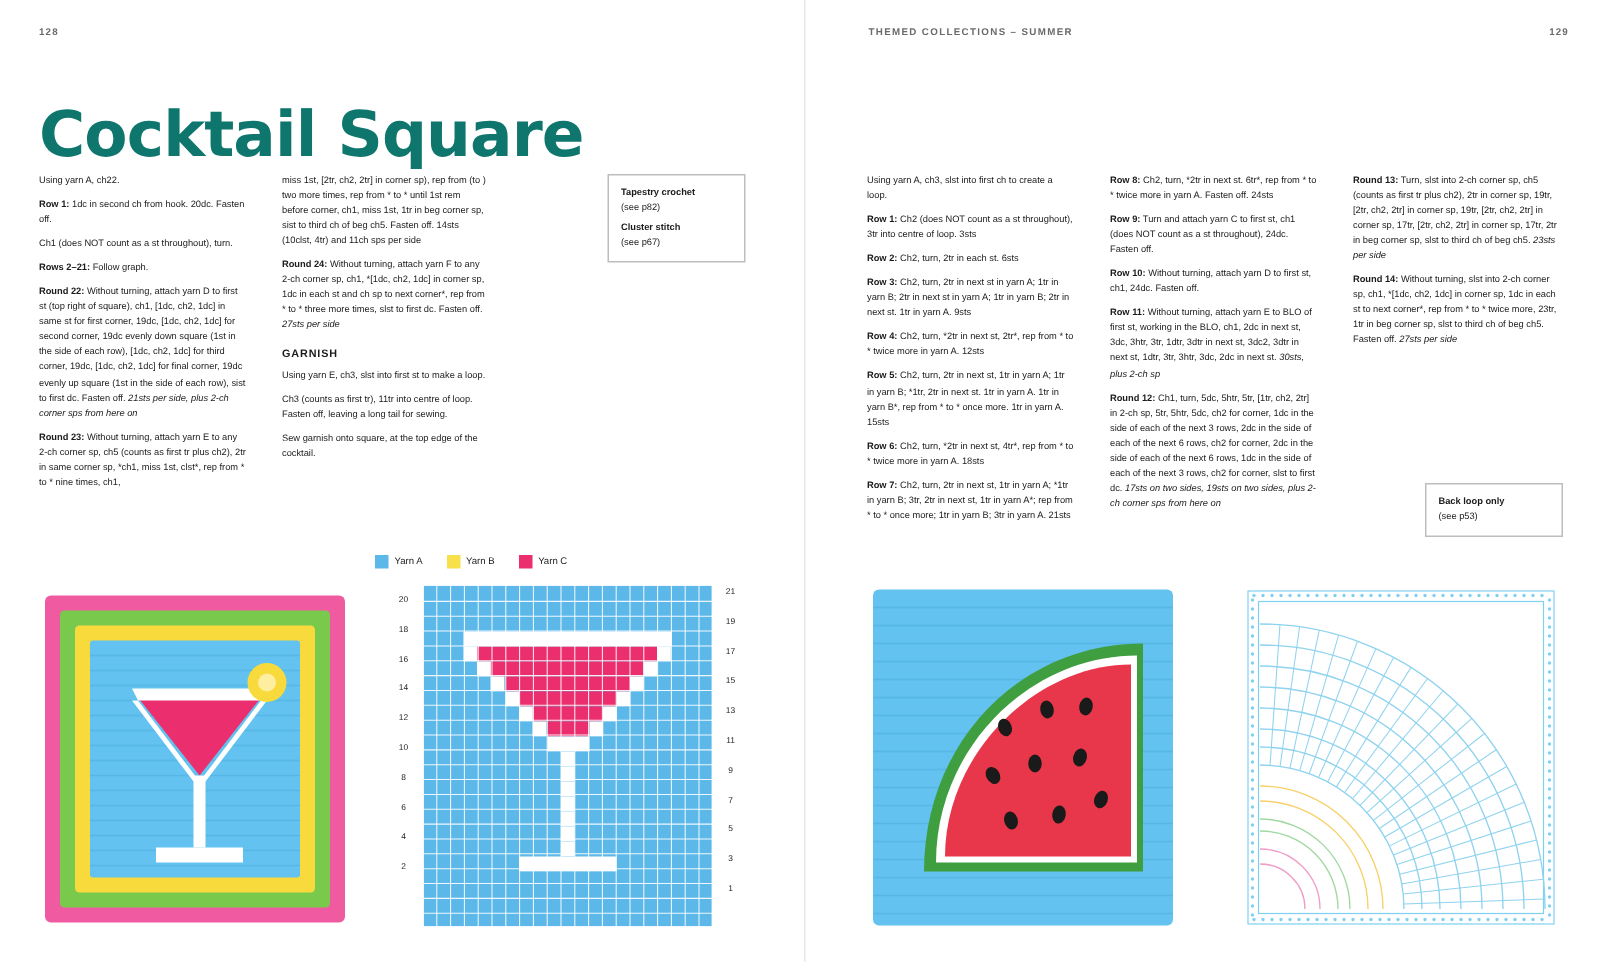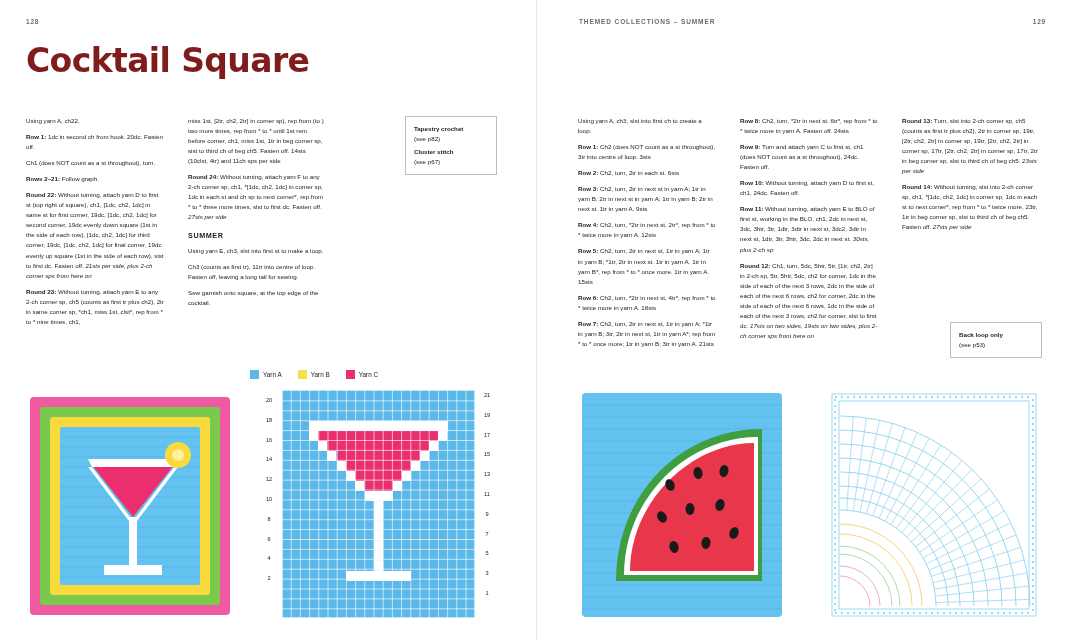--- a/index.html
+++ b/index.html
@@ -40,24 +40,25 @@
     font-size: 6.5px;
     letter-spacing: 0.9px;
     color: #6b6b6b;
     font-weight: bold;
   }
   
   .title {
     position: absolute;
     font-family: "DejaVu Sans", sans-serif;
     font-weight: bold;
-    font-size: 33px;
+    font-size: 42px;
     letter-spacing: -0.6px;
-    color: #7f1d1d;
+    color: #0f766e;
     line-height: 1;
+    margin-top: 25px;
   }
   .title-left  { left: 26px;  top: 44px; }
   .title-right { left: 578px; top: 44px; }
   
   .col {
     position: absolute;
     font-size: 6.2px;
     line-height: 1.62;
     color: #1b1b1b;
     text-align: left;
@@ -124,21 +125,21 @@
       <p>Using yarn A, ch22.</p>
       <p><b>Row 1:</b> 1dc in second ch from hook. 20dc. Fasten off.</p>
       <p>Ch1 (does NOT count as a st throughout), turn.</p>
       <p><b>Rows 2–21:</b> Follow graph.</p>
       <p><b>Round 22:</b> Without turning, attach yarn D to first st (top right of square), ch1, [1dc, ch2, 1dc] in same st for first corner, 19dc, [1dc, ch2, 1dc] for second corner, 19dc evenly down square (1st in the side of each row), [1dc, ch2, 1dc] for third corner, 19dc, [1dc, ch2, 1dc] for final corner, 19dc evenly up square (1st in the side of each row), sist to first dc. Fasten off. <i>21sts per side, plus 2-ch corner sps from here on</i></p>
       <p><b>Round 23:</b> Without turning, attach yarn E to any 2-ch corner sp, ch5 (counts as first tr plus ch2), 2tr in same corner sp, *ch1, miss 1st, clst*, rep from * to * nine times, ch1,</p>
     </div>
   <div class="col" id="l-col2" style="left:188px; top:116px; width:138px;">
       <p>miss 1st, [2tr, ch2, 2tr] in corner sp), rep from (to ) two more times, rep from * to * until 1st rem before corner, ch1, miss 1st, 1tr in beg corner sp, sist to third ch of beg ch5. Fasten off. 14sts (10clst, 4tr) and 11ch sps per side</p>
       <p><b>Round 24:</b> Without turning, attach yarn F to any 2-ch corner sp, ch1, *[1dc, ch2, 1dc] in corner sp, 1dc in each st and ch sp to next corner*, rep from * to * three more times, slst to first dc. Fasten off. <i>27sts per side</i></p>
-      <div class="sub">SUMMER</div>
+      <div class="sub">GARNISH</div>
       <p>Using yarn E, ch3, slst into first st to make a loop.</p>
       <p>Ch3 (counts as first tr), 11tr into centre of loop. Fasten off, leaving a long tail for sewing.</p>
       <p>Sew garnish onto square, at the top edge of the cocktail.</p>
     </div>
 
   <div class="techbox" style="left:405px; top:116px; width:92px;">
     <div class="t">Tapestry crochet</div>
     <div>(see p82)</div>
     <div class="t" style="margin-top:4px;">Cluster stitch</div>
     <div>(see p67)</div>

